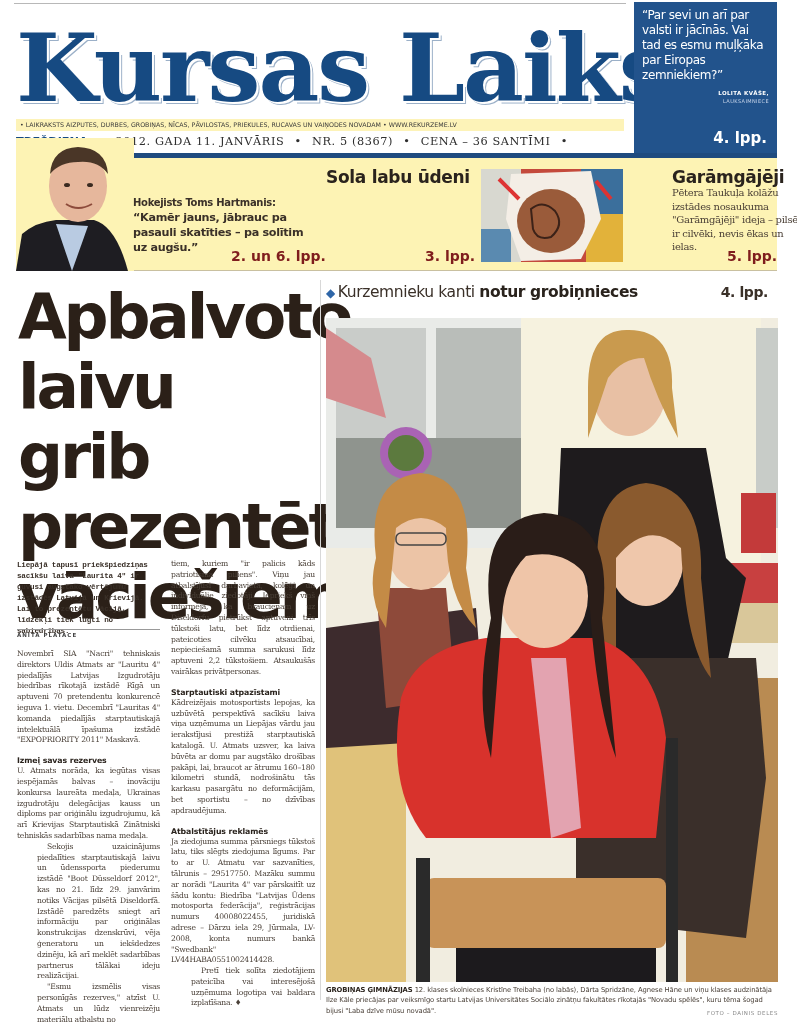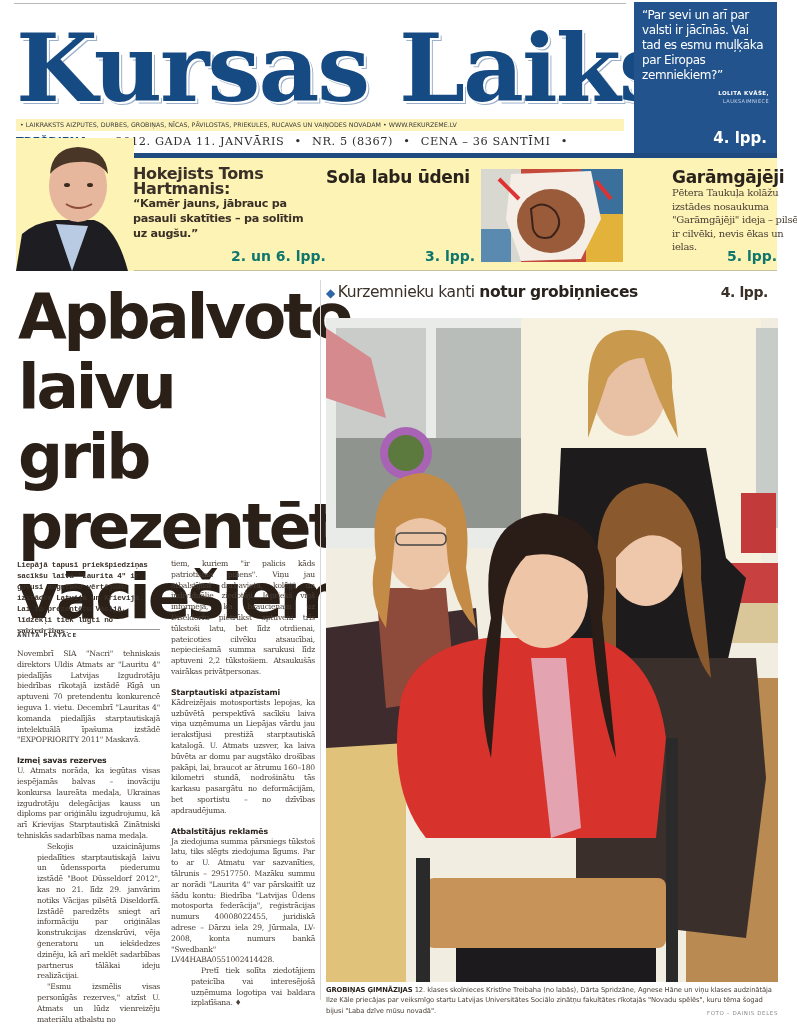--- a/index.html
+++ b/index.html
@@ -42,23 +42,23 @@
   .quote-page { position: absolute; right: 10px; bottom: 6px; font-size: 15px; font-weight: bold; }
 
   
   .teaser-strip {
     position: absolute; left: 16px; top: 158px; width: 761px; height: 113px;
     background: #fdf3b4; border-bottom: 1px solid #c9c0a0;
   }
   .person-photo { position: absolute; left: 16px; top: 138px; width: 118px; height: 133px; overflow: hidden; }
   .teaser1 { position: absolute; left: 133px; top: 166px; width: 182px; }
   .teaser-sans { font-family: "DejaVu Sans", sans-serif; font-weight: bold; color: #3a3028; }
-  .t1-name { font-size: 16px; line-height: 15px; letter-spacing: -0.3px; }
+  .t1-name { font-size: 10px; line-height: 15px; letter-spacing: -0.3px; margin-top: 29px; }
   .t1-quote { font-size: 11.2px; line-height: 15px; letter-spacing: -0.3px; }
-  .t-page { position: absolute; font-family: "DejaVu Sans", sans-serif; font-weight: bold; font-size: 14px; color: #0f766e; }
+  .t-page { position: absolute; font-family: "DejaVu Sans", sans-serif; font-weight: bold; font-size: 14px; color: #7f1d1d; }
 
   .teaser2 { position: absolute; left: 326px; top: 168px; width: 150px; }
   .teaser-head { font-family: "DejaVu Sans", sans-serif; font-weight: bold; font-size: 17px; color: #2a231d; line-height: 18px; letter-spacing: -0.3px; }
   .teaser-body { font-family: "DejaVu Serif", serif; font-size: 10px; line-height: 13.5px; color: #4a3f35; letter-spacing: -0.3px; }
   .collage { position: absolute; left: 481px; top: 169px; width: 142px; height: 93px; overflow: hidden; }
   .teaser3 { position: absolute; left: 672px; top: 168px; width: 138px; }
 
   
   .headline {
     position: absolute; left: 18px; top: 282px; width: 300px;

